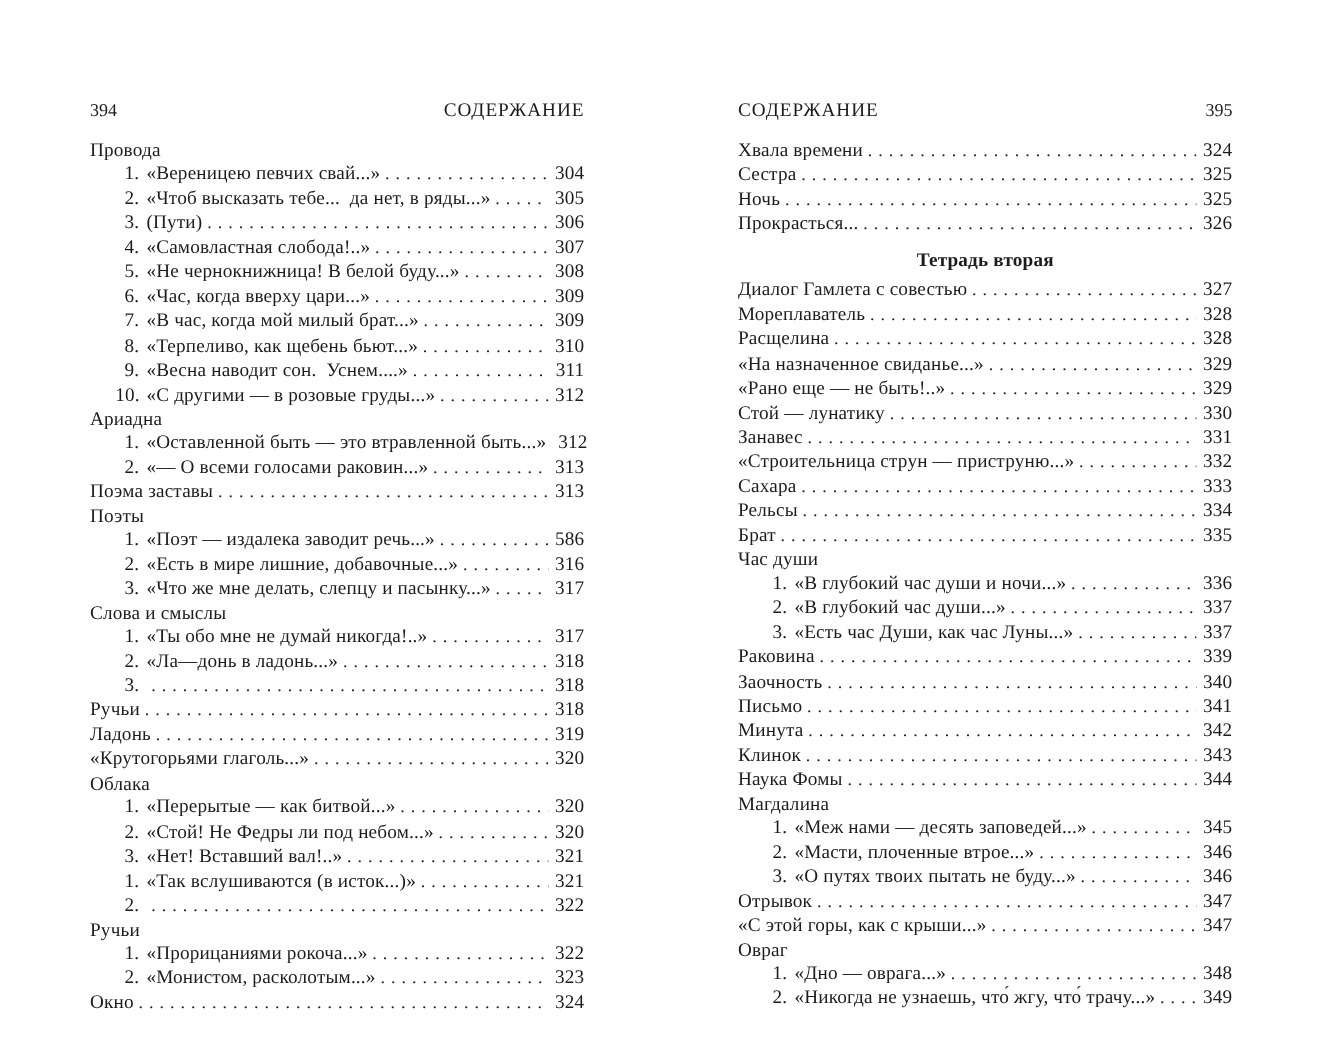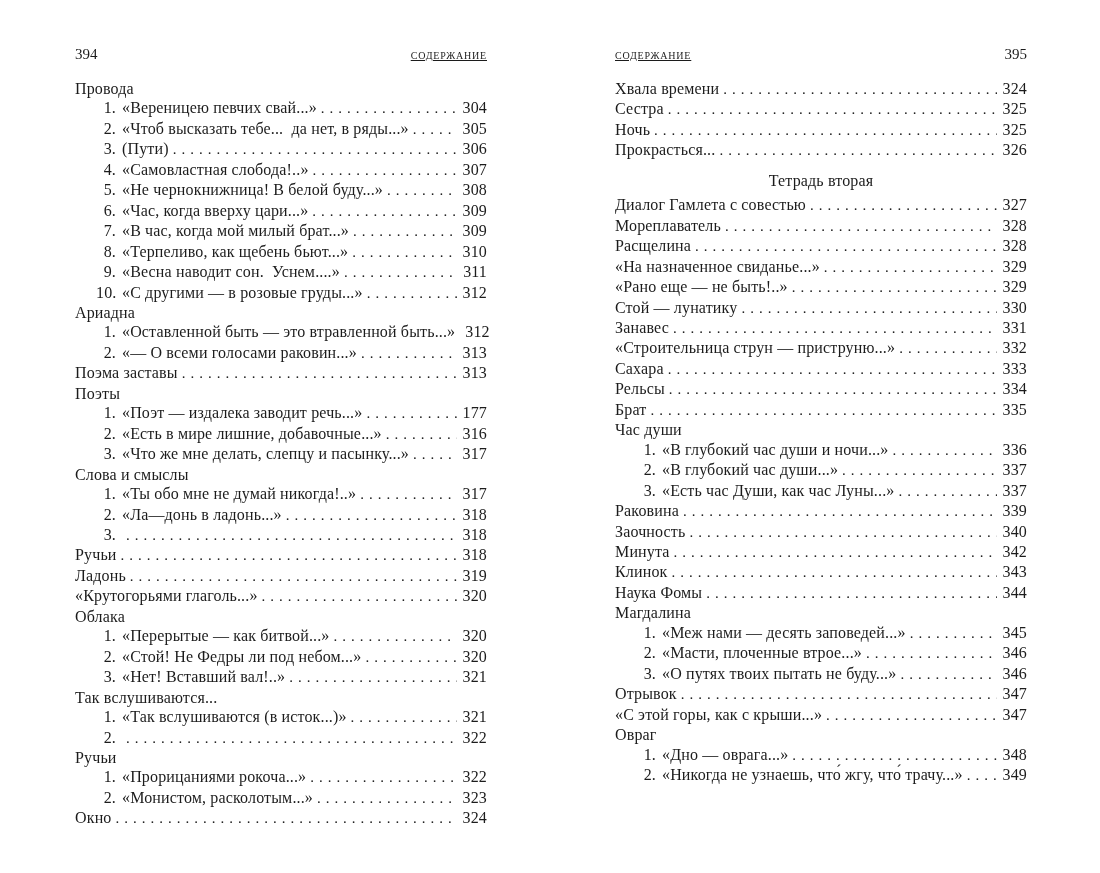--- a/index.html
+++ b/index.html
@@ -18,32 +18,32 @@
     display: flex;
     box-sizing: border-box;
     width: 1100px;
     padding: 46px 73px 0 75px;
     gap: 128px;
     background: #ffffff;
   }
   .page {
     flex: 0 0 412px;
     width: 412px;
+    margin-top: 39px;
   }
   .pagehead {
     display: flex;
     justify-content: space-between;
     align-items: baseline;
     margin-bottom: 15px;
     line-height: 16px;
   }
   .pagehead .running {
-    font-size: 10px;
+    font-size: 16px;
     letter-spacing: 0.8px;
-    text-decoration: underline;
   }
   .pagehead .folio {
     font-size: 15px;
   }
   .toc {
     font-size: 16px;
     line-height: 19.45px;
     letter-spacing: 0.15px;
   }
   .row {
@@ -76,20 +76,21 @@
     font-size: 15px;
   }
   .row .pg {
     flex: 0 0 auto;
   }
   .heading {
     text-align: center;
     margin-top: 10px;
     margin-bottom: 5px;
     line-height: 19.45px;
+    font-weight: bold;
   }
 </style>
 </head>
 <body>
 
 <div class="spread">
 
   <section class="page">
     <header class="pagehead">
       <span class="folio">394</span>
@@ -179,21 +180,21 @@
           <span class="leader"></span>
           <span class="pg">313</span>
         </div>
         <div class="row section">
           <span class="title">Поэты</span>
         </div>
         <div class="row sub">
           <span class="num">1.</span>
           <span class="title">«Поэт — издалека заводит речь...»</span>
           <span class="leader"></span>
-          <span class="pg">177</span>
+          <span class="pg">586</span>
         </div>
         <div class="row sub">
           <span class="num">2.</span>
           <span class="title">«Есть в мире лишние, добавочные...»</span>
           <span class="leader"></span>
           <span class="pg">316</span>
         </div>
         <div class="row sub">
           <span class="num">3.</span>
           <span class="title">«Что же мне делать, слепцу и пасынку...»</span>
@@ -248,23 +249,20 @@
           <span class="num">2.</span>
           <span class="title">«Стой! Не Федры ли под небом...»</span>
           <span class="leader"></span>
           <span class="pg">320</span>
         </div>
         <div class="row sub">
           <span class="num">3.</span>
           <span class="title">«Нет! Вставший вал!..»</span>
           <span class="leader"></span>
           <span class="pg">321</span>
-        </div>
-        <div class="row section">
-          <span class="title">Так вслушиваются...</span>
         </div>
         <div class="row sub">
           <span class="num">1.</span>
           <span class="title">«Так вслушиваются (в исток...)»</span>
           <span class="leader"></span>
           <span class="pg">321</span>
         </div>
         <div class="row sub">
           <span class="num">2.</span>
           <span class="leader"></span>
@@ -400,20 +398,25 @@
           <span class="title">Раковина</span>
           <span class="leader"></span>
           <span class="pg">339</span>
         </div>
         <div class="row">
           <span class="title">Заочность</span>
           <span class="leader"></span>
           <span class="pg">340</span>
         </div>
         <div class="row">
+          <span class="title">Письмо</span>
+          <span class="leader"></span>
+          <span class="pg">341</span>
+        </div>
+        <div class="row">
           <span class="title">Минута</span>
           <span class="leader"></span>
           <span class="pg">342</span>
         </div>
         <div class="row">
           <span class="title">Клинок</span>
           <span class="leader"></span>
           <span class="pg">343</span>
         </div>
         <div class="row">

